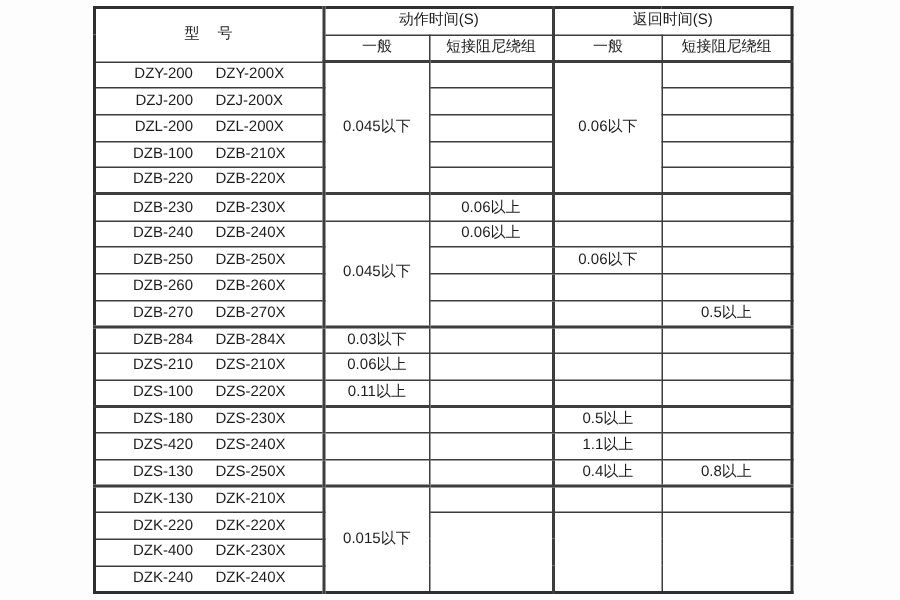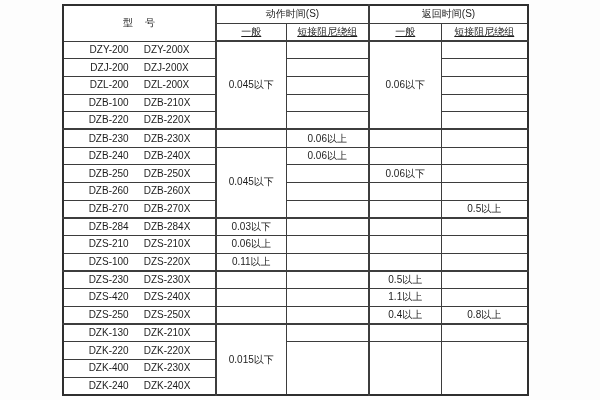--- a/index.html
+++ b/index.html
@@ -36,21 +36,21 @@
     font-size: 10px;
     font-weight: normal;
     color: #1c1c1c;
     line-height: 1;
     overflow: hidden;
     white-space: nowrap;
   }
   tr.hdr { height: 18px; }
   tr.row { height: 17.7px; }
   
-  tr.hdr2 th { border-bottom-width: 2px; text-decoration: underline; }
+  tr.hdr2 th { border-bottom-width: 2px; }
   
   tr.grp td { border-top-width: 2px; }
   
   .vsec { border-left-width: 2px !important; }
   td.model .pair {
     display: flex;
     justify-content: center;
     align-items: center;
     gap: 15px;
     text-align: center;
@@ -238,21 +238,21 @@
       </td>
       <td class="vsec">0.11以上</td>
       <td></td>
       <td class="vsec"></td>
       <td></td>
     </tr>
 
     <tr class="row grp">
       <td class="model">
         <div class="pair">
-              <span>DZS-230</span>
+              <span>DZS-180</span>
               <span>DZS-230X</span>
             </div>
       </td>
       <td class="vsec"></td>
       <td></td>
       <td class="vsec">0.5以上</td>
       <td></td>
     </tr>
 
     <tr class="row">
@@ -264,21 +264,21 @@
       </td>
       <td class="vsec"></td>
       <td></td>
       <td class="vsec">1.1以上</td>
       <td></td>
     </tr>
 
     <tr class="row">
       <td class="model">
         <div class="pair">
-              <span>DZS-250</span>
+              <span>DZS-130</span>
               <span>DZS-250X</span>
             </div>
       </td>
       <td class="vsec"></td>
       <td></td>
       <td class="vsec">0.4以上</td>
       <td>0.8以上</td>
     </tr>
 
     <tr class="row grp">

